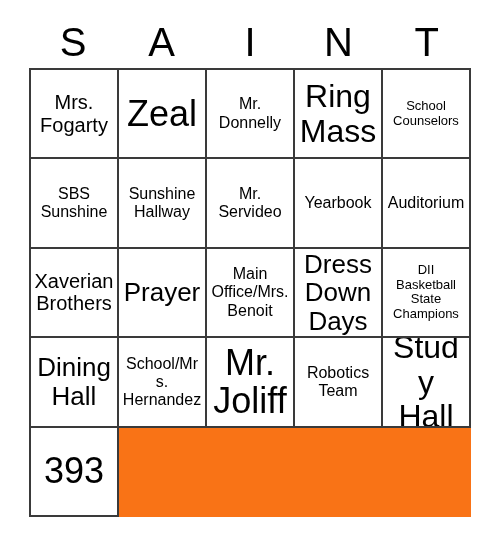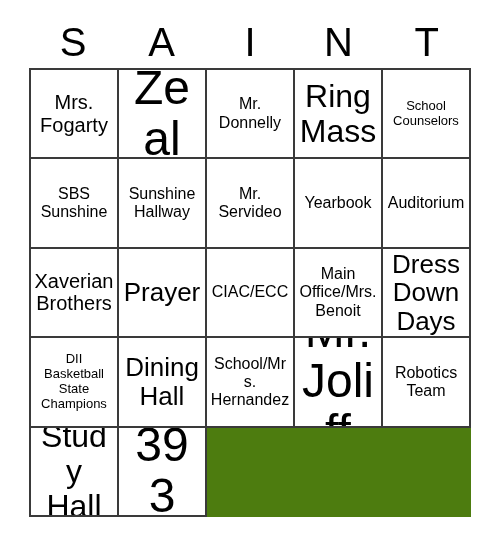--- a/index.html
+++ b/index.html
@@ -47,21 +47,21 @@
     position: absolute;
     left: 29px;
     top: 68px;
     width: 442px;
     height: 449px;
     display: grid;
     grid-template-columns: repeat(5, 1fr);
     grid-template-rows: repeat(5, 1fr);
     border-top: 2px solid #3a3a3a;
     border-left: 2px solid #3a3a3a;
-    background: #4d7c0f;
+    background: #f97316;
   }
   .bingo-cell {
     border-right: 2px solid #3a3a3a;
     border-bottom: 2px solid #3a3a3a;
     display: flex;
     align-items: center;
     justify-content: center;
     text-align: center;
     padding: 2px 3px;
     overflow: hidden;
@@ -76,21 +76,21 @@
     word-wrap: break-word;
   }
 
   
   .sz-xs   { font-size: 11px; line-height: 1.18; }
   .sz-s    { font-size: 13px; line-height: 1.15; }
   .sz-m    { font-size: 16px; line-height: 1.14; }
   .sz-l    { font-size: 20px; line-height: 1.12; }
   .sz-xl   { font-size: 26px; line-height: 1.10; }
   .sz-xxl  { font-size: 32px; line-height: 1.08; }
-  .sz-xxxl { font-size: 48px; line-height: 1.06; }
+  .sz-xxxl { font-size: 36px; line-height: 1.06; }
 </style>
 </head>
 <body>
 
 <div id="bingo-app">
 
   <div id="header-row">
     <div class="header-letter">S</div>
     <div class="header-letter">A</div>
     <div class="header-letter">I</div>
@@ -140,23 +140,20 @@
       </div>
 
     <div class="bingo-cell">
         <span class="cell-text sz-l">Xaverian
 Brothers</span>
       </div>
     <div class="bingo-cell">
         <span class="cell-text sz-xl">Prayer</span>
       </div>
     <div class="bingo-cell">
-        <span class="cell-text sz-m">CIAC/ECC</span>
-      </div>
-    <div class="bingo-cell">
         <span class="cell-text sz-m">Main
 Office/Mrs.
 Benoit</span>
       </div>
 
     <div class="bingo-cell">
         <span class="cell-text sz-xl">Dress
 Down
 Days</span>
       </div>

